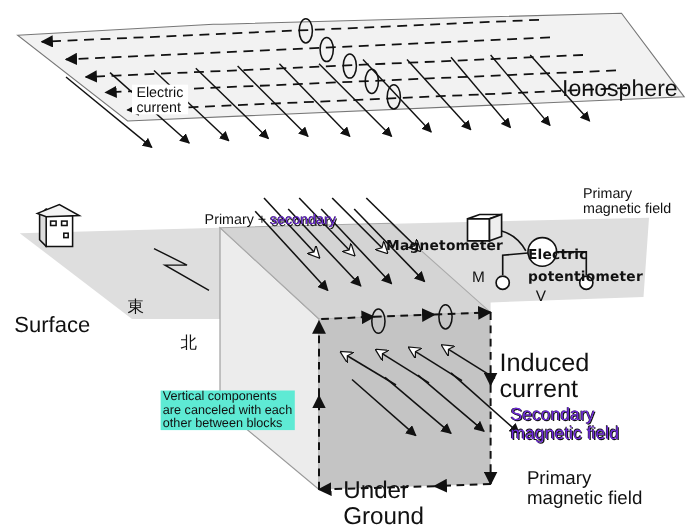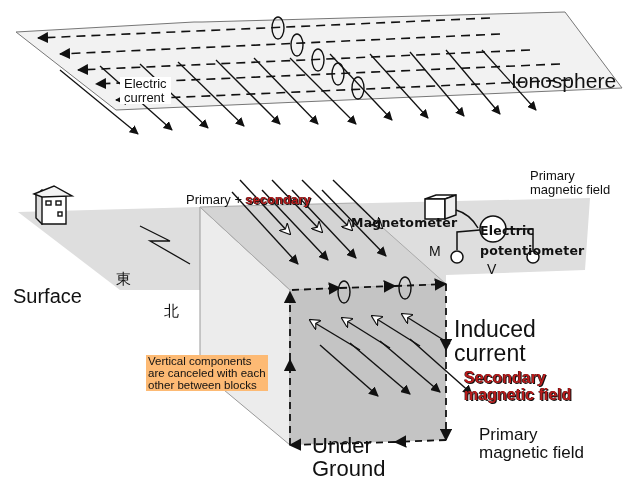--- a/index.html
+++ b/index.html
@@ -1,20 +1,20 @@
 <!DOCTYPE html>
 <html><head>
 <meta charset="utf-8">
 <style>
   html, body { margin: 0; padding: 0; background: #ffffff; }
   body { width: 624px; height: 480px; position: relative; overflow: hidden; font-family: "Liberation Sans", sans-serif; }
   svg { position: absolute; left: 0; top: 0; }
   .lbl { position: absolute; color: #111; font-family: "Liberation Sans", sans-serif; line-height: 1.05; white-space: pre; margin-top: 41px; }
   .comic { font-family: "DejaVu Sans", sans-serif; font-weight: bold; font-size: 12.5px; letter-spacing: 0.2px; }
-  .outlined { color: #b91c1c; font-weight: bold; text-shadow: 1px 1px 0 #111, -0.5px -0.5px 0 #111; }
+  .outlined { color: #6d28d9; font-weight: normal; text-shadow: 1px 1px 0 #111, -0.5px -0.5px 0 #111; }
 </style>
 </head>
 <body>
 
 <svg width="624" height="480" viewBox="0 0 624 480">
   <defs>
     <marker id="ah" viewBox="0 0 10 10" refX="9" refY="5" markerWidth="7" markerHeight="7" orient="auto-start-reverse">
       <path d="M0,0 L10,5 L0,10 z" fill="#111"></path>
     </marker>
     <marker id="ahs" viewBox="0 0 10 10" refX="9" refY="5" markerWidth="5" markerHeight="5" orient="auto-start-reverse">
@@ -148,17 +148,17 @@
 <div class="lbl" style="left:116px;top:231px;font-size:15px;font-family:'DejaVu Sans',sans-serif;">東</div>
 <div class="lbl" style="left:164px;top:263px;font-size:15px;font-family:'DejaVu Sans',sans-serif;">北</div>
 
 <div class="lbl" style="left:454px;top:276px;font-size:23px;">Induced
 current</div>
 <div class="lbl outlined" style="left:464px;top:329px;font-size:16px;">Secondary
 magnetic field</div>
 <div class="lbl" style="left:479px;top:385px;font-size:17px;">Primary
 magnetic field</div>
 
-<div class="lbl" style="left:146px;top:314px;font-size:11.5px;background:#fdba74;padding:0 2px;">Vertical components
+<div class="lbl" style="left:146px;top:314px;font-size:11.5px;background:#5eead4;padding:0 2px;">Vertical components
 are canceled with each
 other between blocks</div>
 <div class="lbl" style="left:312px;top:393px;font-size:22px;">Under
 Ground</div>
 
 </body></html>

